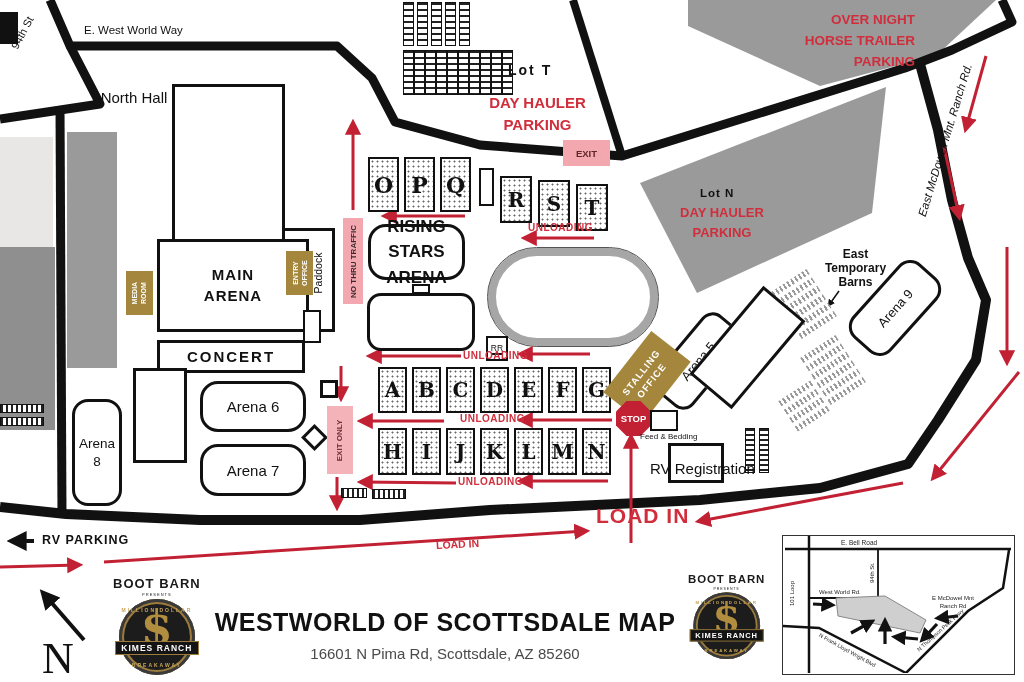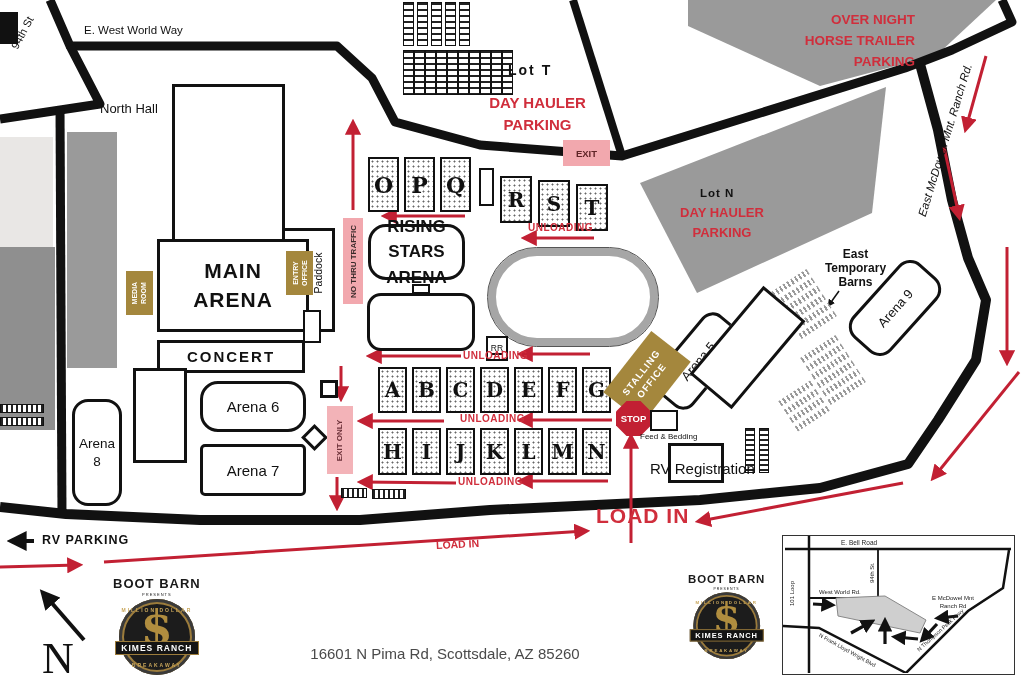--- a/index.html
+++ b/index.html
@@ -154,24 +154,24 @@
       <div class="lad"></div>
   </div>
   <div class="ladgrp" style="left:785px;top:388px;width:38px;transform:rotate(-33deg)">
     <div class="lad"></div>
       <div class="lad"></div>
       <div class="lad"></div>
       <div class="lad"></div>
   </div>
 
   <div class="bld" style="left:172px;top:84px;width:113px;height:160px"></div>
-  <div class="lbl" style="left:100px;top:101px;width:68px;text-align:left;font-size:13px">North Hall</div>
+  <div class="lbl" style="left:100px;top:89px;width:68px;text-align:center;font-size:15px">North Hall</div>
 
   <div class="bld" style="left:282px;top:228px;width:53px;height:104px"></div>
-  <div class="bld" style="left:157px;top:239px;width:152px;height:93px;font-weight:700;font-size:21px;letter-spacing:1px;line-height:1.35">
+  <div class="bld" style="left:157px;top:239px;width:152px;height:93px;font-weight:700;font-size:15px;letter-spacing:1px;line-height:1.35">
     <span class="pre">MAIN
 ARENA</span>
   </div>
   <div class="bld" style="left:157px;top:340px;width:148px;height:33px;font-weight:700;font-size:15px;letter-spacing:2px">
     <span>CONCERT</span>
   </div>
   <div class="bld" style="left:303px;top:310px;width:18px;height:33px;border-width:2.5px"></div>
 
   <div class="goldbox" style="left:126px;top:271px;width:27px;height:44px">
     <span class="vtext" style="font-size:7px;line-height:1.3">MEDIA
@@ -268,21 +268,21 @@
 
   <div class="bld" style="left:486px;top:336px;width:22px;height:25px;border-width:2px;font-size:8.5px;flex-direction:column">
     <span>RR</span>
     <span style="width:10px;border-bottom:2px solid #111"></span>
   </div>
 
   <div class="bld" style="left:133px;top:368px;width:54px;height:95px"></div>
   <div class="bld rnd" style="left:200px;top:381px;width:106px;height:51px;border-radius:18px;font-size:15px">
     <span>Arena 6</span>
   </div>
-  <div class="bld rnd" style="left:200px;top:444px;width:106px;height:52px;border-radius:5px;font-size:15px">
+  <div class="bld rnd" style="left:200px;top:444px;width:106px;height:52px;border-radius:18px;font-size:15px">
     <span>Arena 7</span>
   </div>
   <div class="bld rnd" style="left:72px;top:399px;width:50px;height:107px;border-radius:16px;font-size:13.5px;line-height:1.3">
     <span class="pre">Arena
 8</span>
   </div>
   <div class="bld" style="left:320px;top:380px;width:18px;height:18px"></div>
   <div class="bld" style="left:305px;top:428px;width:19px;height:19px;transform:rotate(45deg)"></div>
   <div class="pinkbox" style="left:327px;top:406px;width:26px;height:68px;background:#f3b3b8;color:#6b3038">
     <span class="vtext" style="font-size:8px;white-space:nowrap">EXIT ONLY</span>
@@ -344,20 +344,21 @@
     <div class="bb">BOOT BARN</div>
     <div class="pres">PRESENTS</div>
     <div class="badge">
       <div class="arcT">MILLION DOLLAR</div>
       <div class="dollar">$</div>
       <div class="band">KIMES RANCH</div>
       <div class="arcB">BREAKAWAY</div>
     </div>
   </div>
 
+  <div class="lbl bold" style="left:180px;top:608px;width:530px;text-align:center;font-size:25px;letter-spacing:0.5px">WESTWORLD OF SCOTTSDALE MAP</div>
   <div class="lbl" style="left:180px;top:645px;width:530px;text-align:center;font-size:15px;color:#4a4a4a">16601 N Pima Rd, Scottsdale, AZ 85260</div>
 
   <div class="logo" style="left:688px;top:572px;transform:scale(0.88);transform-origin:top left">
     <div class="bb">BOOT BARN</div>
     <div class="pres">PRESENTS</div>
     <div class="badge">
       <div class="arcT">MILLION DOLLAR</div>
       <div class="dollar">$</div>
       <div class="band">KIMES RANCH</div>
       <div class="arcB">BREAKAWAY</div>

